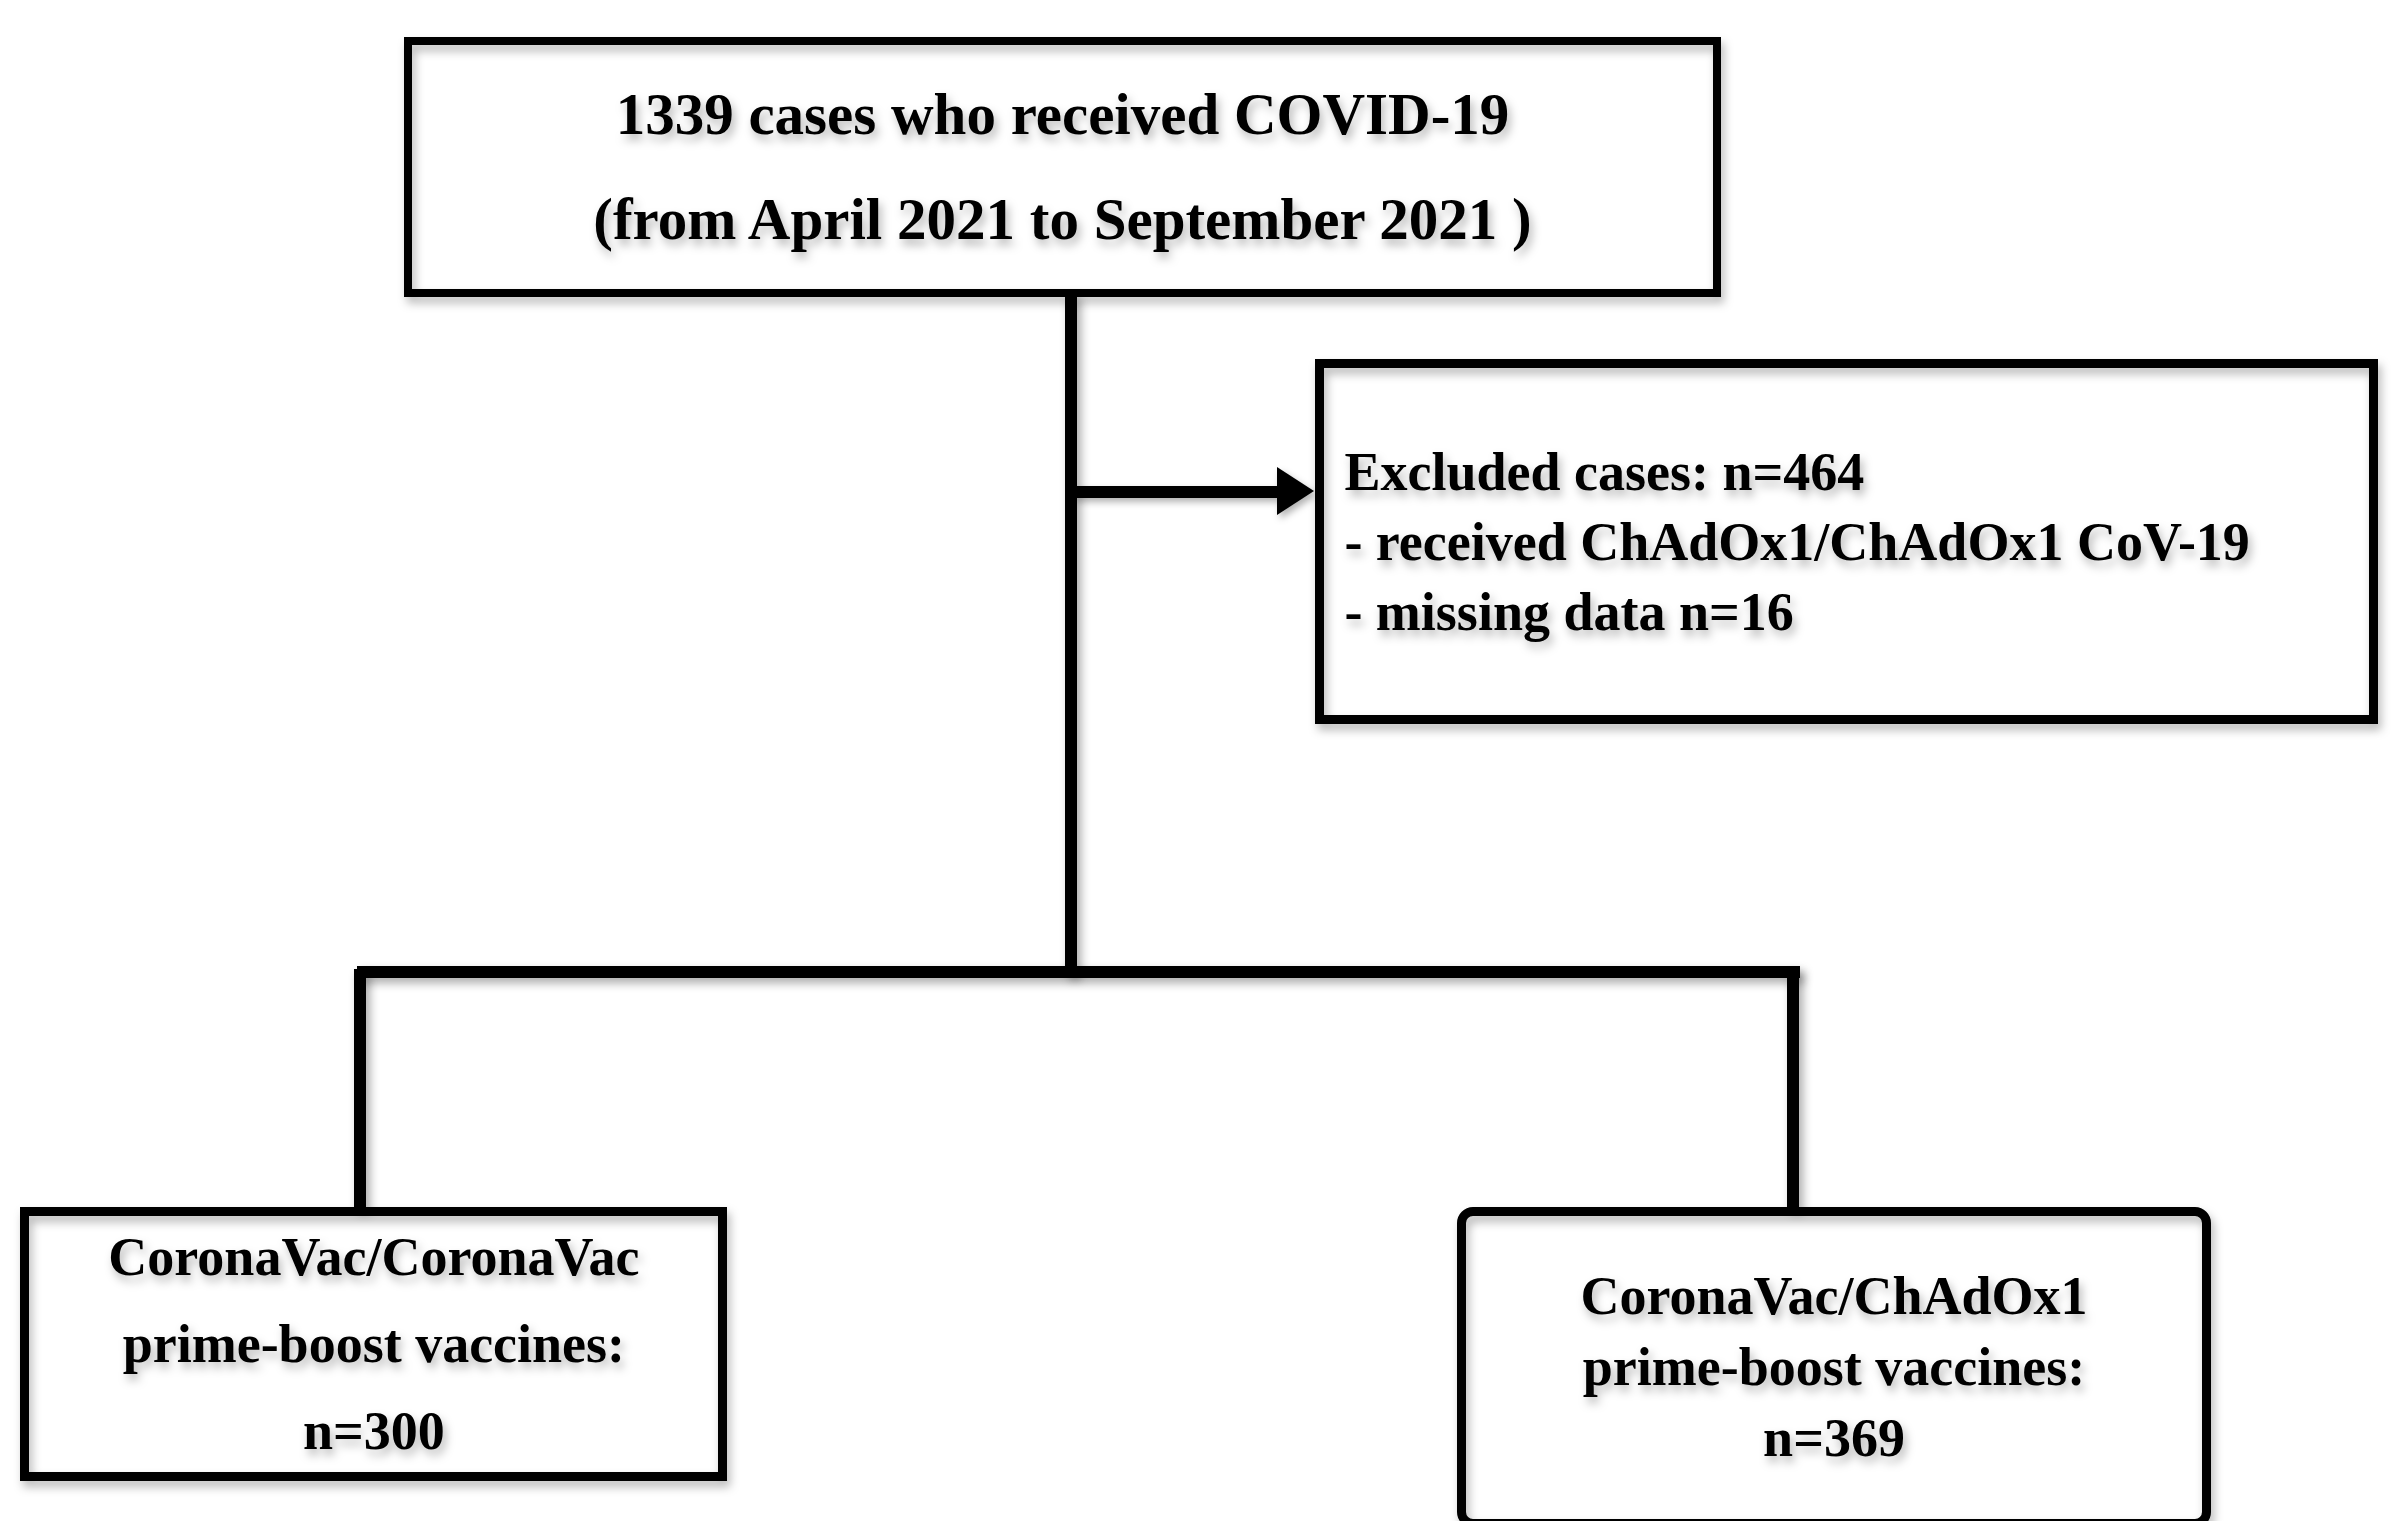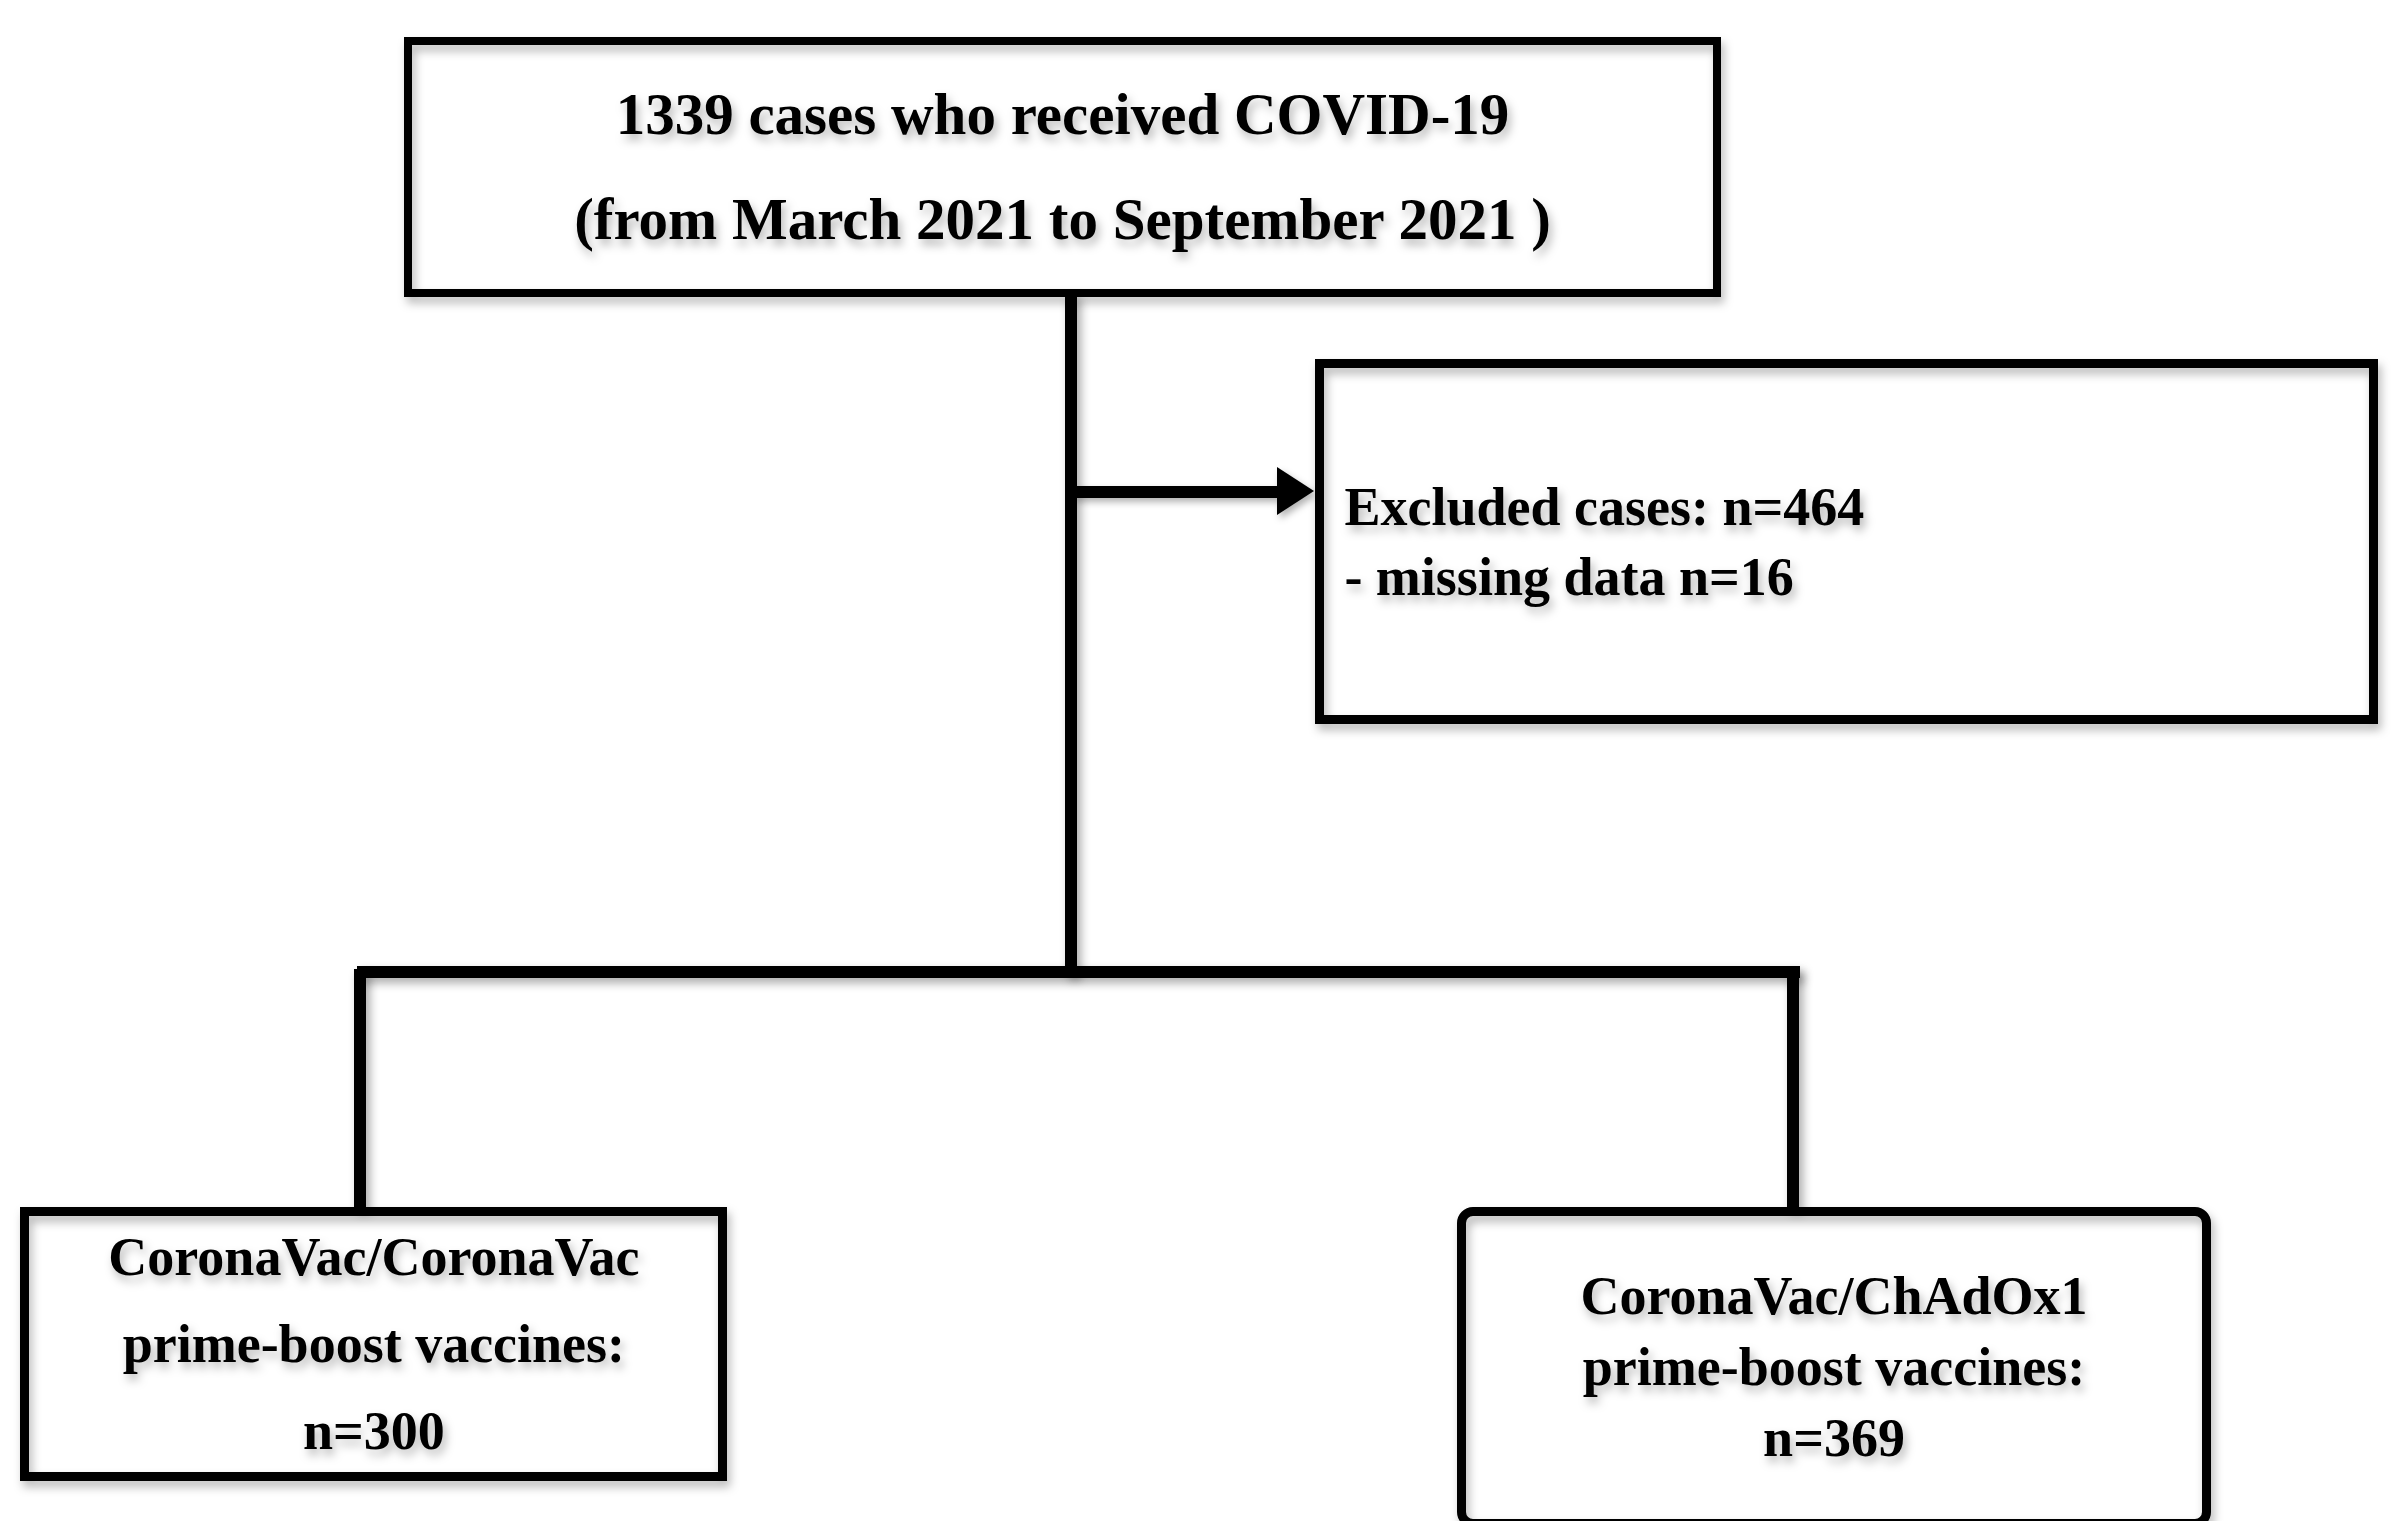--- a/index.html
+++ b/index.html
@@ -93,32 +93,33 @@
     border-left: 37px solid #000000;
   }
 </style>
 </head>
 <body>
 
 <div class="canvas">
 
   <div class="fc-box box-top">
     <div class="line">1339 cases who received COVID-19</div>
-    <div class="line">(from March 2021 to September 2021 )</div>
+    <div class="line">(from April 2021 to September 2021 )</div>
   </div>
 
   <div class="connector vline-center"></div>
 
   <div class="arrow">
     <div class="shaft"></div>
     <div class="head"></div>
   </div>
 
   <div class="fc-box box-excluded">
     <div class="line">Excluded cases: n=464</div>
+    <div class="line">- received ChAdOx1/ChAdOx1 CoV-19</div>
     <div class="line">- missing data n=16</div>
   </div>
 
   <div class="connector hline-branch"></div>
   <div class="connector vline-left"></div>
   <div class="connector vline-right"></div>
 
   <div class="fc-box box-bottom-left">
     <div class="line">CoronaVac/CoronaVac</div>
     <div class="line">prime-boost vaccines:</div>

